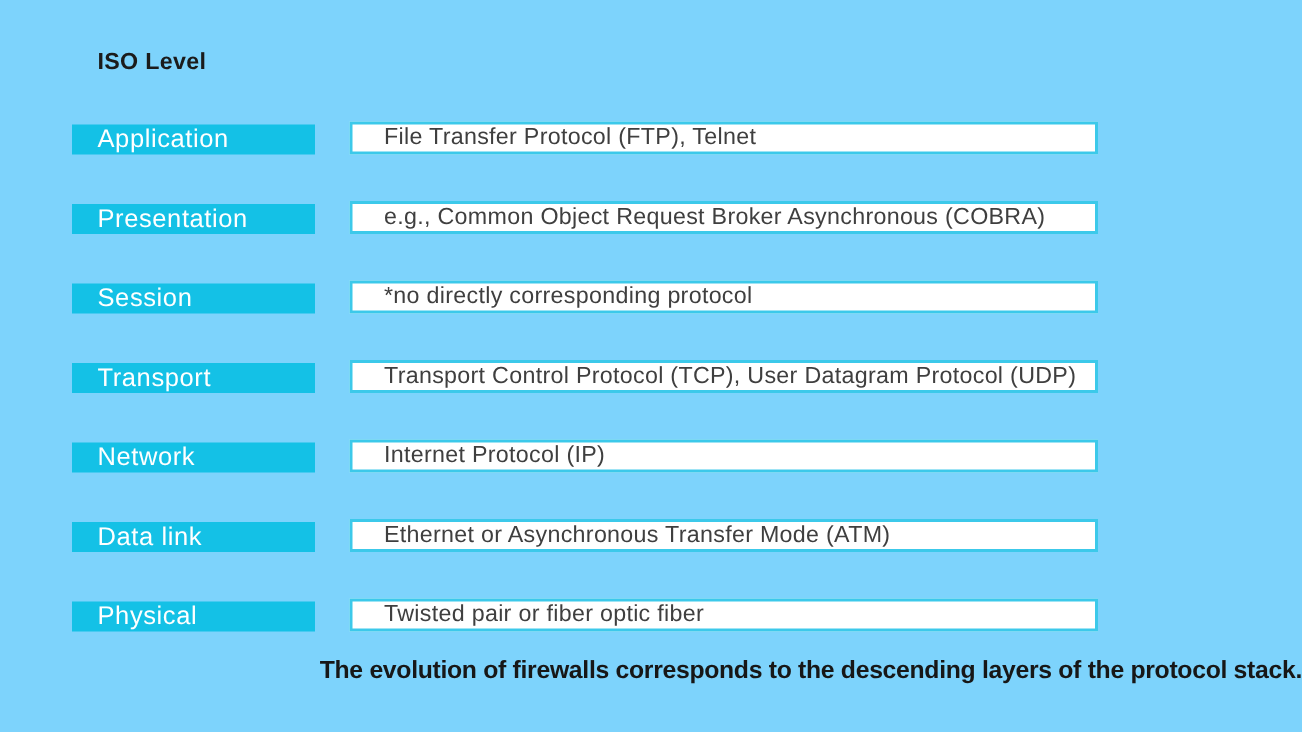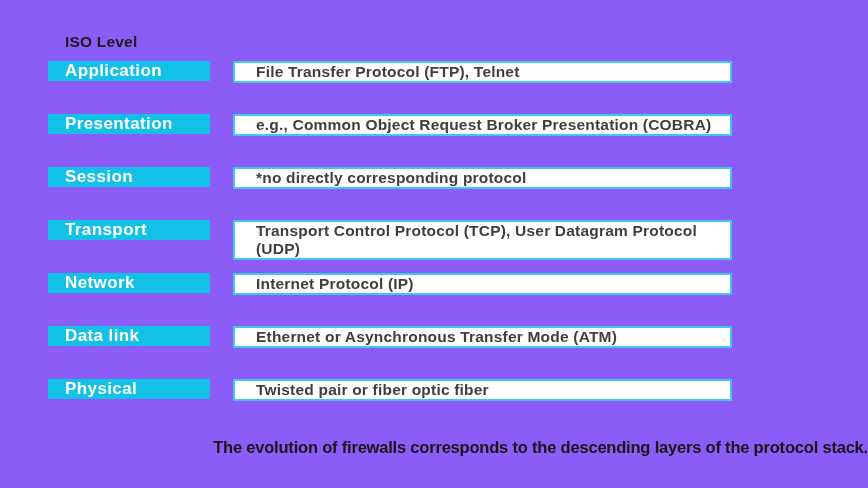--- a/index.html
+++ b/index.html
@@ -5,21 +5,21 @@
   html, body {
     margin: 0;
     padding: 0;
     background: #ffffff;
     font-family: "Liberation Sans", sans-serif;
   }
   .canvas {
     position: relative;
     width: 868px;
     height: 488px;
-    background: #8b5cf6;
+    background: #7dd3fc;
     overflow: hidden;
   }
   .col-header {
     position: absolute;
     top: 33px;
     font-size: 15.5px;
     font-weight: 700;
     color: #1b1b1b;
     letter-spacing: 0.2px;
   }
@@ -28,23 +28,22 @@
   .rows {
     position: absolute;
     left: 48px;
     top: 61px;
     display: flex;
     flex-direction: column;
     gap: 11px;
   }
   .row {
     display: flex;
-    align-items: flex-start;
+    align-items: flex-end;
     height: 42px;
-    font-weight: bold;
   }
   .level-box {
     width: 162px;
     box-sizing: border-box;
     background: var(--cyan, #14c1e6);
     color: #ffffff;
     display: flex;
     align-items: center;
     padding-left: 17px;
     font-size: 17px;
@@ -83,21 +82,21 @@
   <div class="col-header iso">ISO Level</div>
 
   <div class="rows">
     <div class="row">
       <div class="level-box">Application</div>
       <div class="example-box">File Transfer Protocol (FTP), Telnet</div>
     </div>
 
     <div class="row">
       <div class="level-box">Presentation</div>
-      <div class="example-box">e.g., Common Object Request Broker Presentation (COBRA)</div>
+      <div class="example-box">e.g., Common Object Request Broker Asynchronous (COBRA)</div>
     </div>
 
     <div class="row">
       <div class="level-box">Session</div>
       <div class="example-box">*no directly corresponding protocol</div>
     </div>
 
     <div class="row">
       <div class="level-box">Transport</div>
       <div class="example-box">Transport Control Protocol (TCP), User Datagram Protocol (UDP)</div>

